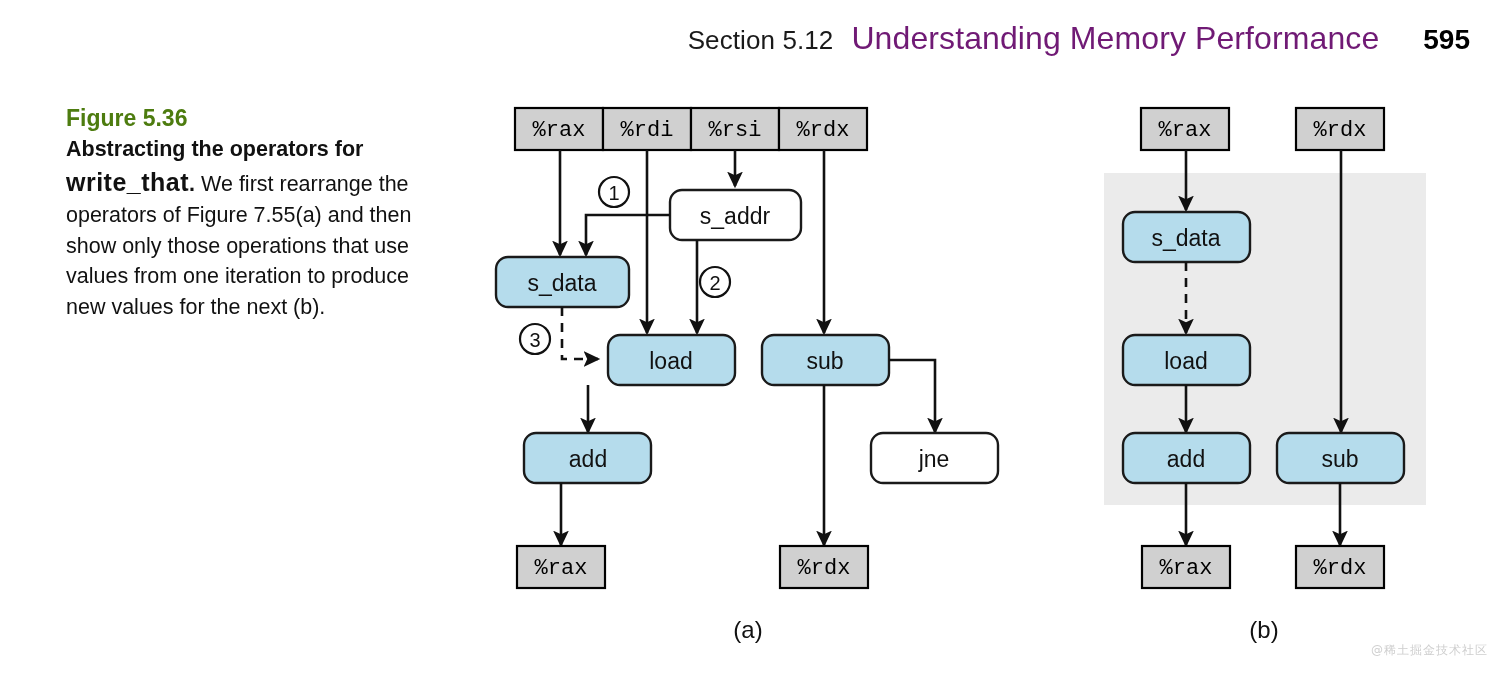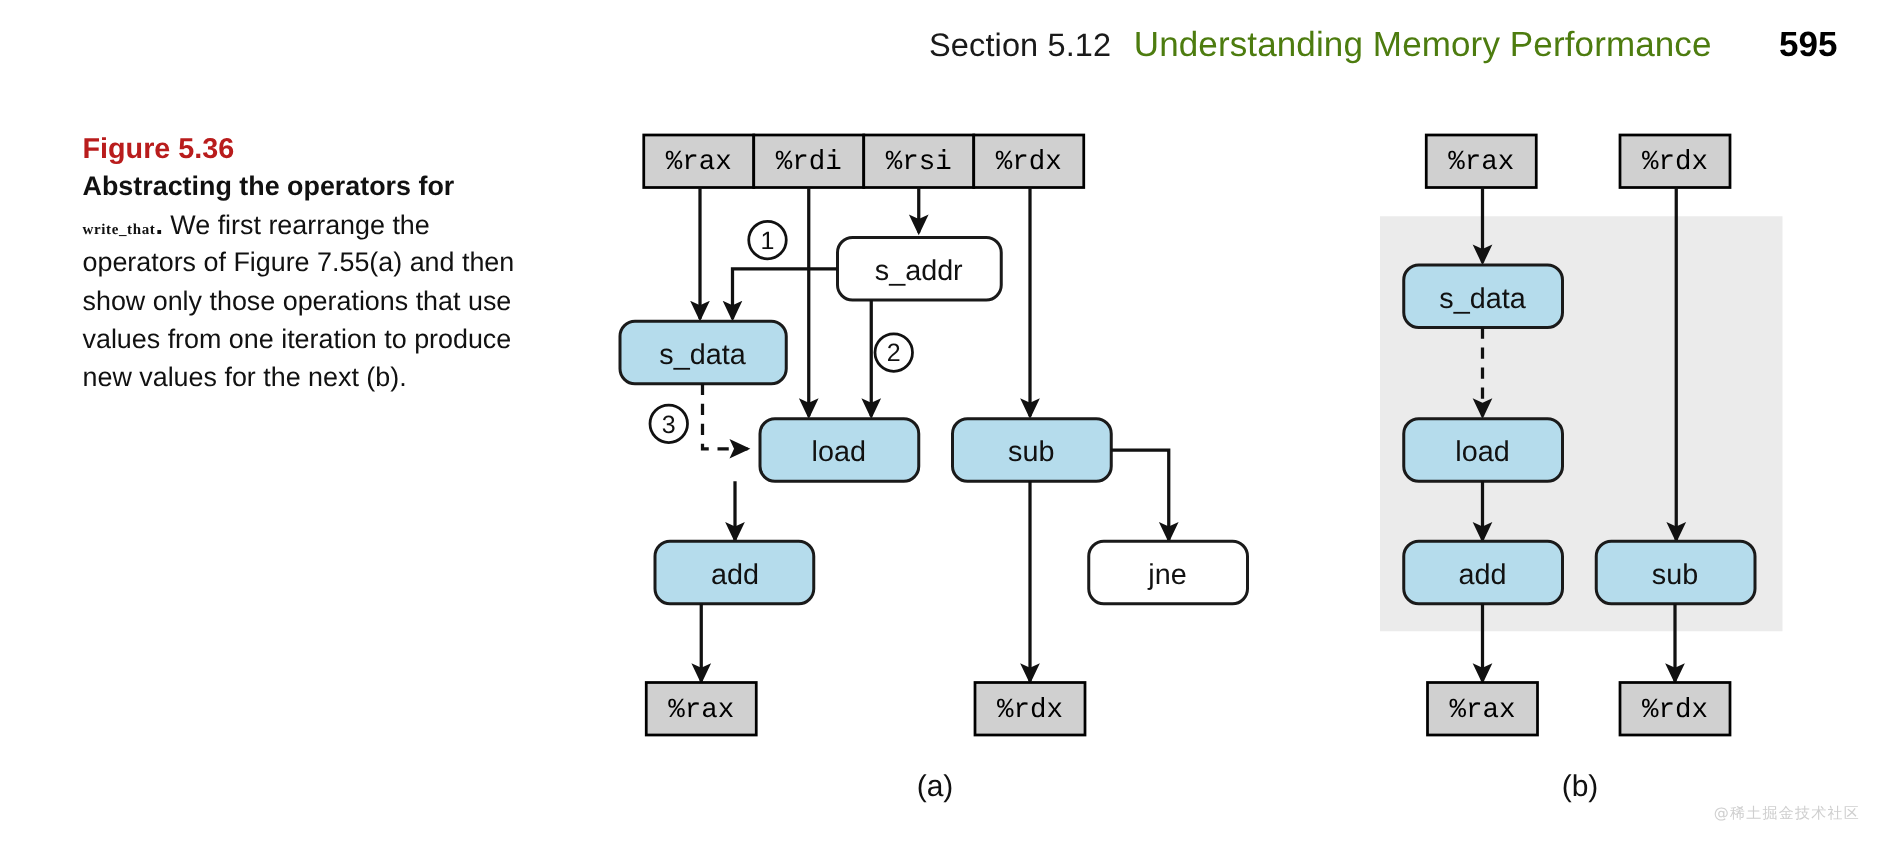--- a/index.html
+++ b/index.html
@@ -12,37 +12,37 @@
   }
   #page{position:relative;width:1512px;height:677px;}
 
   
   .runhead{
     position:absolute; top:20px; right:42px;
     display:flex; align-items:baseline; gap:18px;
     white-space:nowrap;
   }
   .runhead .sec{ font-size:26px; color:#1a1a1a; letter-spacing:.1px; }
-  .runhead .ttl{ font-size:28px; color:#4d7c0f; letter-spacing:.1px; }
-  .runhead .pg{ font-size:28px; font-weight:bold; color:#000; margin-left:36px; }
+  .runhead .ttl{ font-size:32px; color:#701a75; letter-spacing:.1px; }
+  .runhead .pg{ font-size:28px; font-weight:bold; color:#000; margin-left:26px; }
 
   
   .caption{
     position:absolute; left:66px; top:104px; width:360px;
   }
   .caption .figno{
-    color:#b91c1c; font-size:23px; font-weight:bold; line-height:1.22;
+    color:#4d7c0f; font-size:23px; font-weight:bold; line-height:1.22;
     margin-bottom:2px;
   }
   .caption .body{
     font-size:21.5px; line-height:1.42; color:#111; text-align:left;
   }
   .caption .body b{ font-weight:bold; }
   .caption .body .mono{
-    font-family:Liberation Serif, serif; font-weight:bold; font-size:12px;
+    font-family:Liberation Sans, sans-serif; font-weight:bold; font-size:25px;
     letter-spacing:.5px;
   }
 
   
   svg{ position:absolute; left:0; top:0; }
   .reg rect{ fill:#d0d0d0; stroke:#000; stroke-width:2.2; }
   .opblue rect{ fill:#b5dcec; stroke:#1a1a1a; stroke-width:2.4; }
   .opwhite rect{ fill:#ffffff; stroke:#1a1a1a; stroke-width:2.4; }
   .regtxt{
     font-family:"Liberation Mono", monospace; font-size:22px; fill:#000;

